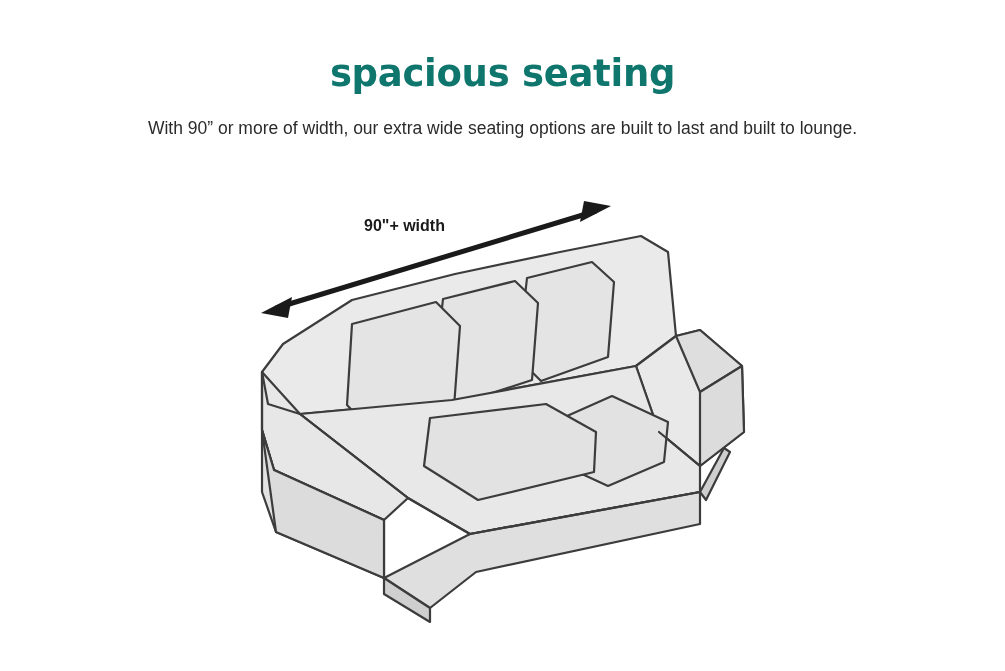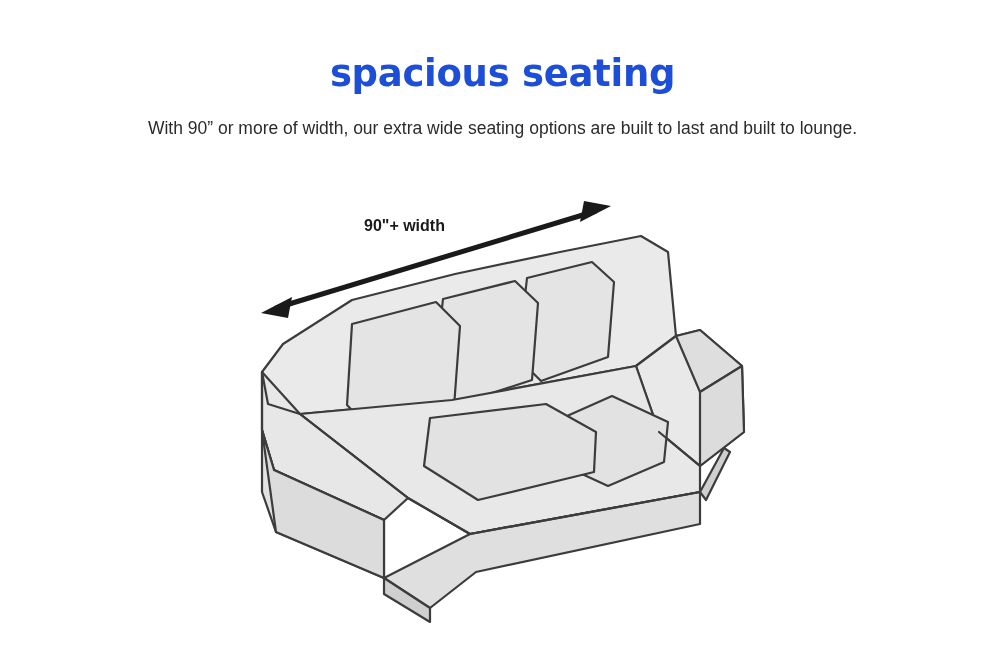--- a/index.html
+++ b/index.html
@@ -23,21 +23,21 @@
   }
   .headline {
     position: absolute;
     top: 52px;
     left: 0;
     width: 1005px;
     text-align: center;
     font-size: 37px;
     font-weight: bold;
     letter-spacing: -0.3px;
-    color: #1d4ed8;
+    color: #0f766e;
     font-family: "DejaVu Sans", sans-serif;
   }
   .subcopy {
     position: absolute;
     top: 115px;
     left: 0;
     width: 1005px;
     text-align: center;
     font-size: 17.5px;
     line-height: 27px;

